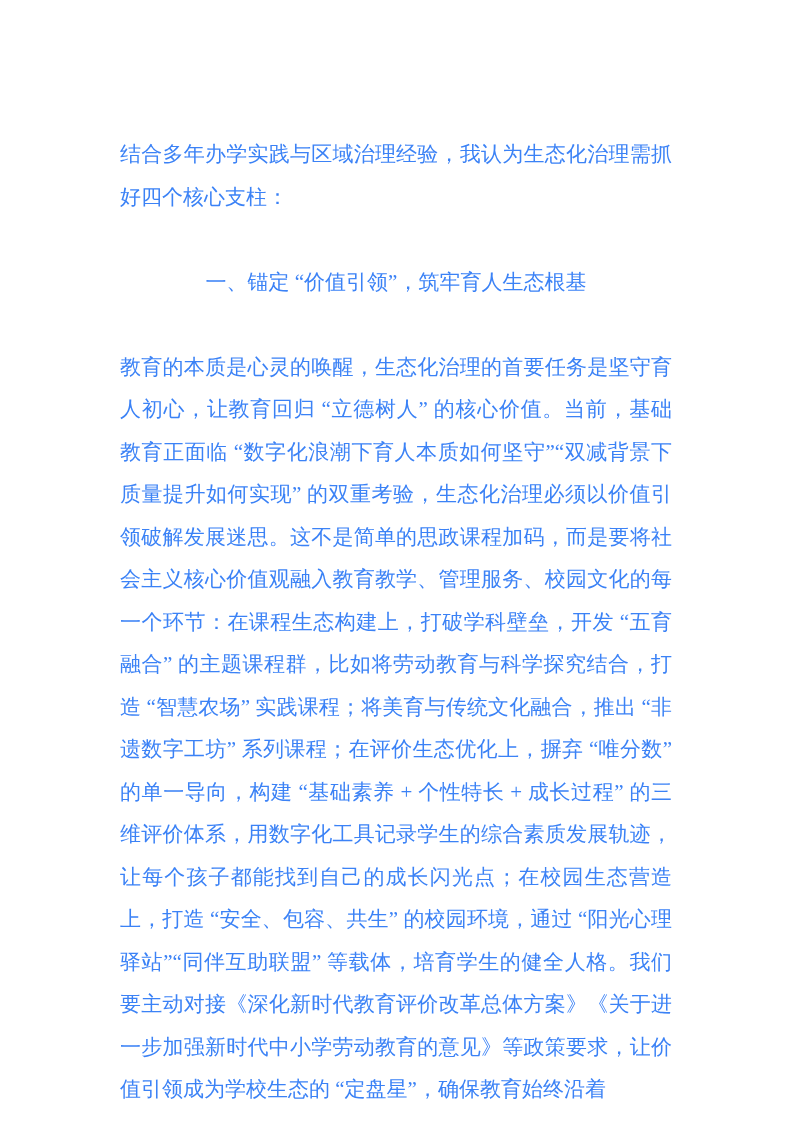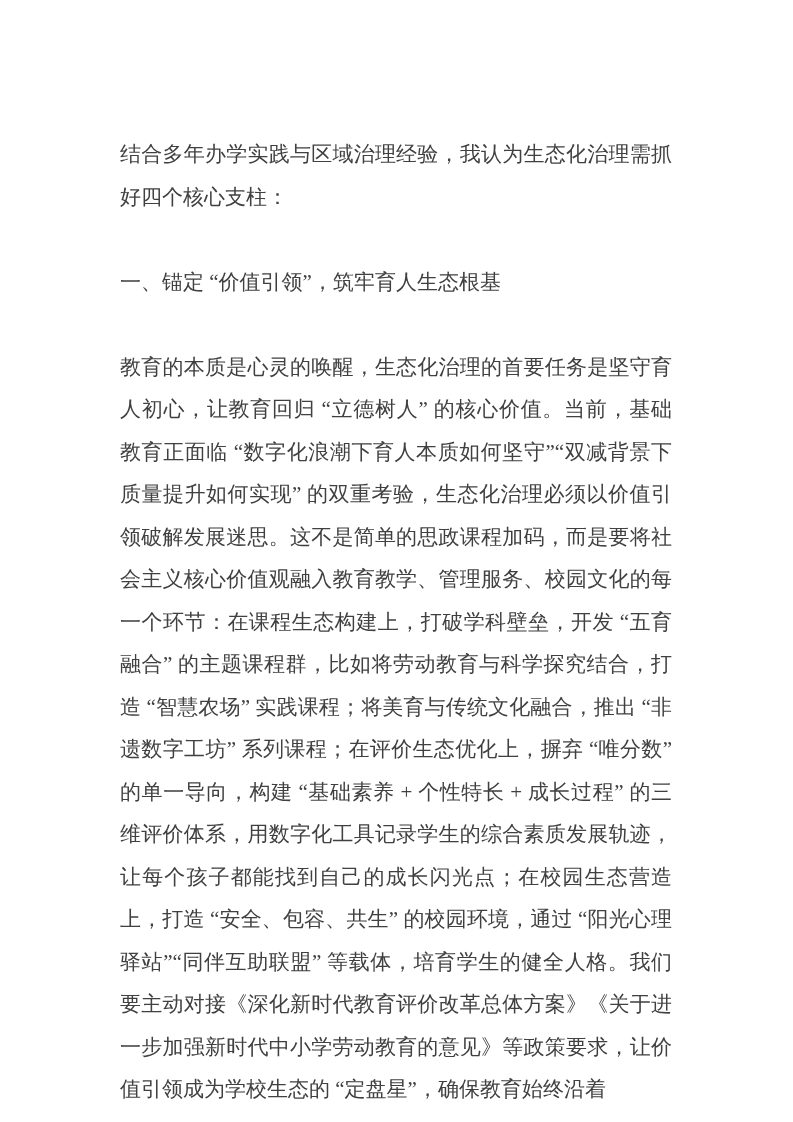--- a/index.html
+++ b/index.html
@@ -16,28 +16,28 @@
     box-sizing: border-box;
     width: 793px;
     height: 1122px;
     padding: 133px 121px 0 120px;
     background: #ffffff;
   }
   .para {
     font-family: "Liberation Serif", "DejaVu Serif", serif;
     font-size: 21px;
     line-height: 42.5px;
-    color: #404040;
+    color: #3b82f6;
     text-align: justify;
     text-justify: inter-character;
     margin: 0 0 42.5px 0;
     font-weight: 400;
   }
   .para.heading {
-    text-align: left;
+    text-align: center;
   }
 </style>
 </head>
 <body>
 
 <div class="page">
   <p class="para">结合多年办学实践与区域治理经验，我认为生态化治理需抓好四个核心支柱：</p>
 
   <p class="para heading">一、锚定 “价值引领”，筑牢育人生态根基</p>
 

